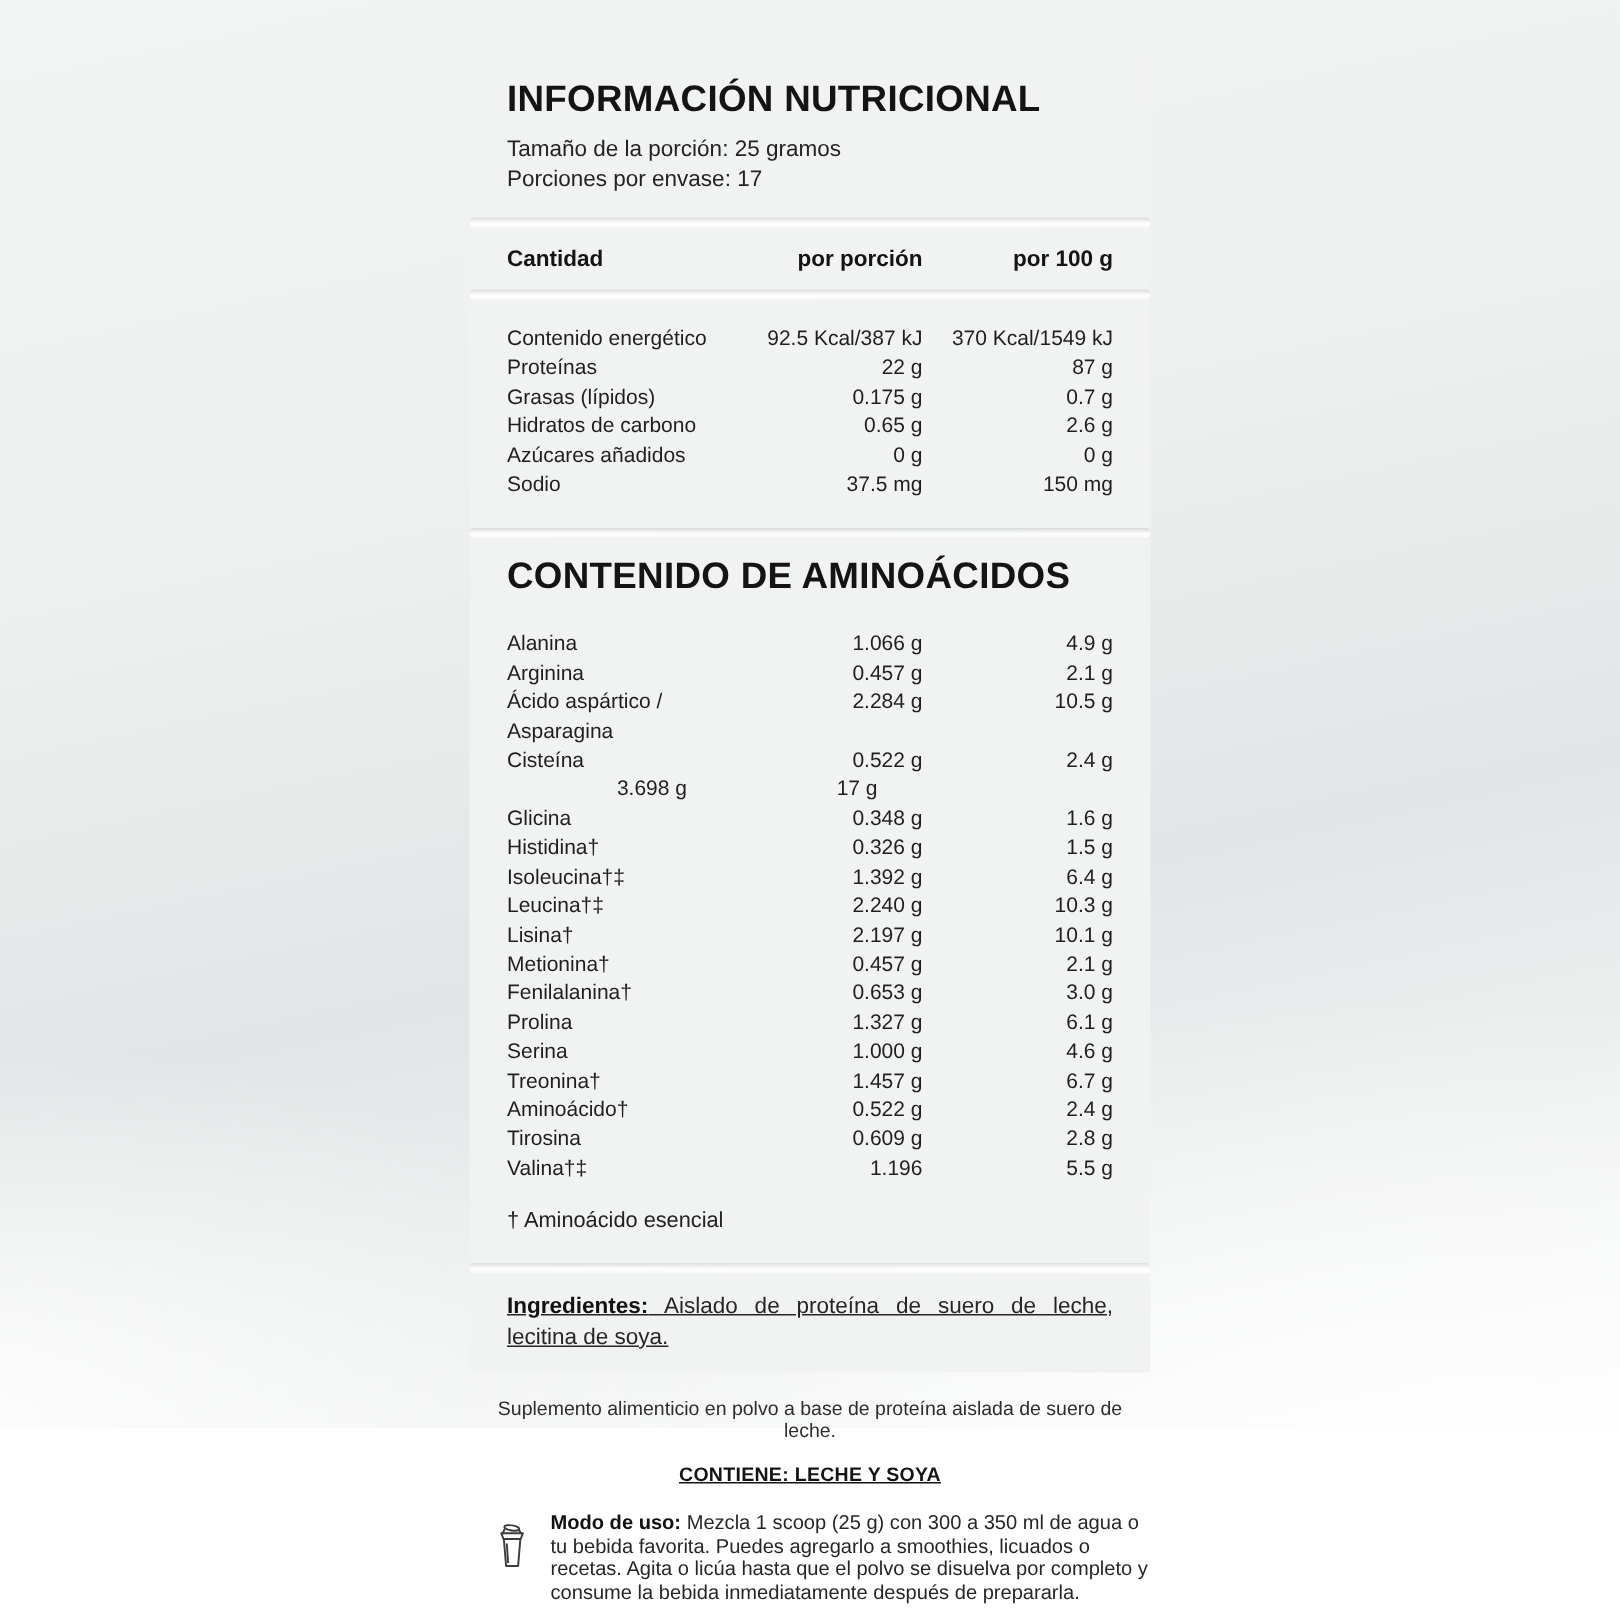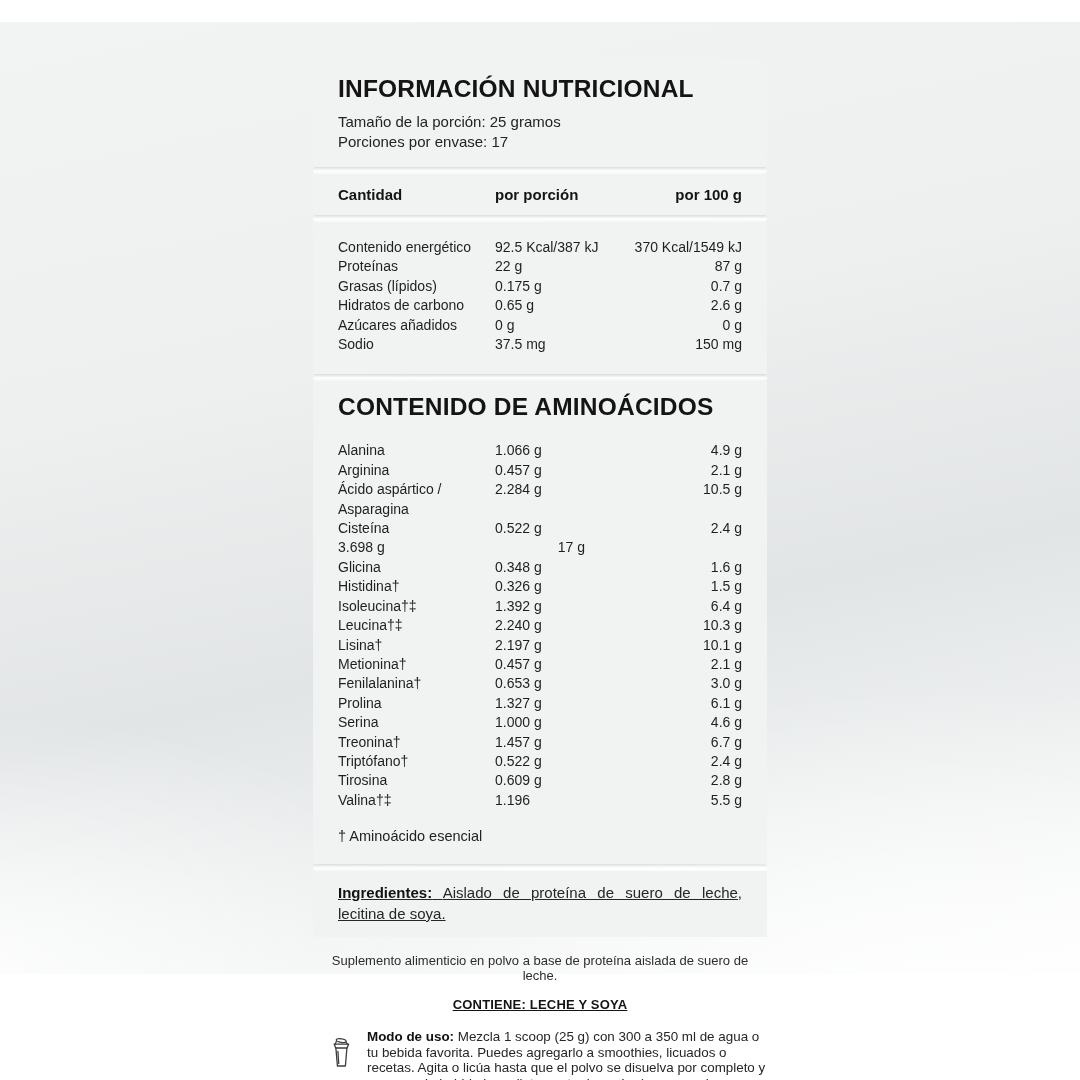--- a/index.html
+++ b/index.html
@@ -9,21 +9,20 @@
     color: #1e1e1e;
     overflow: hidden;
   }
   .page {
     position: relative;
     width: 1080px; height: 952px;
     background:
       radial-gradient(120% 70% at 90% 108%, rgba(255,255,255,0.95) 0%, rgba(255,255,255,0) 55%),
       radial-gradient(100% 55% at -5% 100%, rgba(255,255,255,0.9) 0%, rgba(255,255,255,0) 50%),
       linear-gradient(168deg, #f2f3f3 0%, #eeefef 35%, #e2e5e6 62%, #eff1f1 82%, #fcfcfc 100%);
-    margin-top: 22px;
   }
   .column {
     position: absolute;
     left: 313px; top: 38px;
     width: 454px;
   }
   .block {
     background: #f1f2f2;
     padding: 0 25px;
   }
@@ -39,21 +38,21 @@
     font-weight: 700;
     letter-spacing: 0.2px;
     color: #141414;
     margin-bottom: 9px;
   }
   .serving-line { font-size: 15px; line-height: 20px; color: #232323; }
   
   .cols-block { padding-top: 12px; padding-bottom: 12px; }
   .row { display: flex; align-items: baseline; }
   .c1 { flex: 1; text-align: left; }
-  .c2 { width: 120px; text-align: left; white-space: nowrap; }
+  .c2 { width: 120px; text-align: right; white-space: nowrap; }
   .c3 { width: 127px; text-align: right; white-space: nowrap; }
   .head-row { font-size: 15px; font-weight: 700; color: #141414; }
   
   .rows-block { padding-top: 16px; padding-bottom: 20px; }
   .data-row { font-size: 14px; line-height: 19.4px; color: #1f1f1f; }
   
   .amino-block { padding-top: 12px; padding-bottom: 18px; }
   .amino-title {
     font-size: 24.5px;
     font-weight: 700;
@@ -253,21 +252,21 @@
             <span class="c3">4.6 g</span>
           </div>
 
           <div class="row data-row">
             <span class="c1">Treonina†</span>
             <span class="c2">1.457 g</span>
             <span class="c3">6.7 g</span>
           </div>
 
           <div class="row data-row">
-            <span class="c1">Triptófano†</span>
+            <span class="c1">Aminoácido†</span>
             <span class="c2">0.522 g</span>
             <span class="c3">2.4 g</span>
           </div>
 
           <div class="row data-row">
             <span class="c1">Tirosina</span>
             <span class="c2">0.609 g</span>
             <span class="c3">2.8 g</span>
           </div>
 

